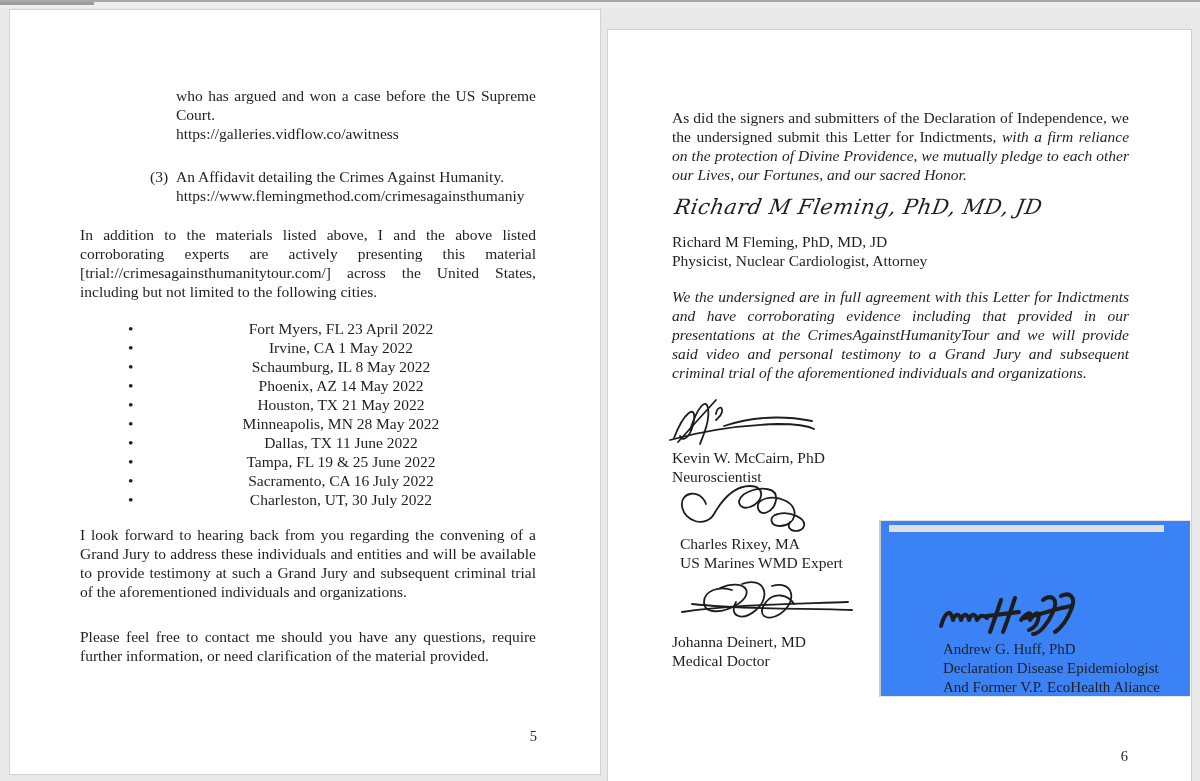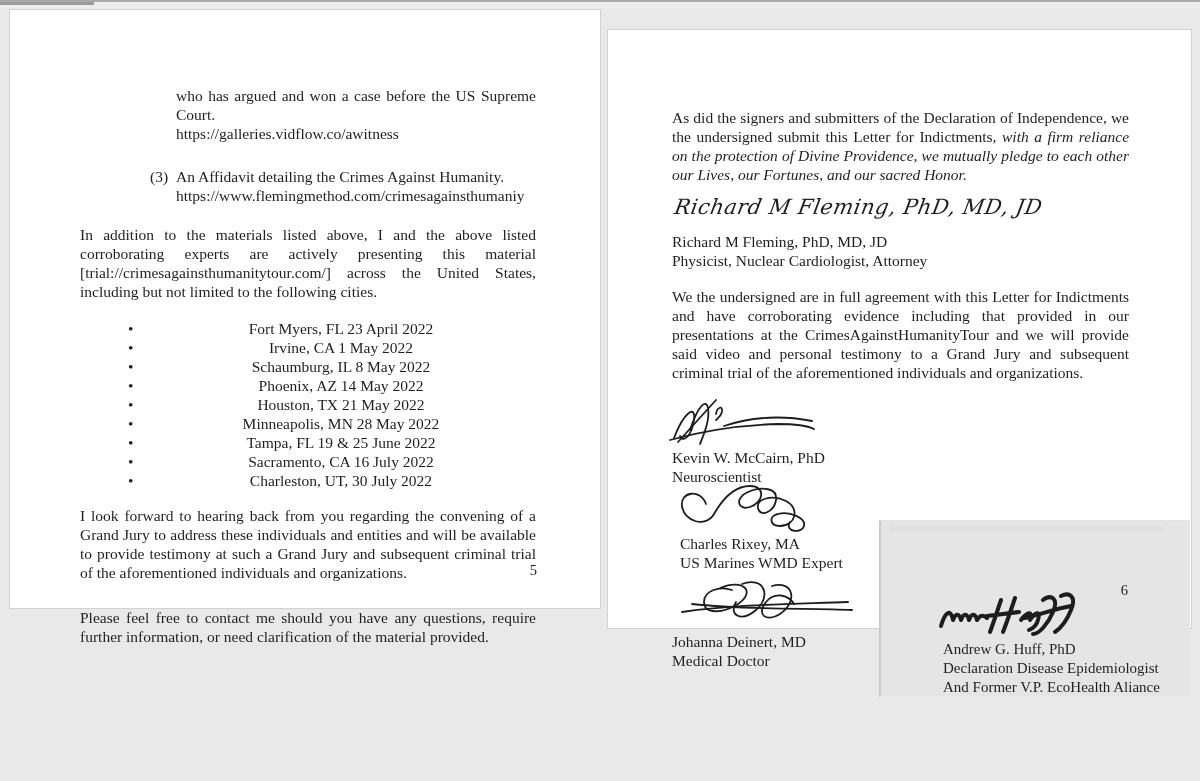--- a/index.html
+++ b/index.html
@@ -10,21 +10,21 @@
     color:#1f1f1f;
     position:relative;
     overflow:hidden;
   }
   .topbar{
     position:absolute;top:0;left:0;width:1200px;height:8px;
     background:#ededed;border-top:2px solid #a9a9a9;box-sizing:border-box;
   }
   .topbar-notch{position:absolute;top:0;left:0;width:94px;height:3px;background:#9b9b9b;}
   .page{
-    position:absolute;top:9px;height:600px;background:#ffffff;
+    position:absolute;top:9px;height:766px;background:#ffffff;
     border:1px solid #d2d2d2;box-sizing:border-box;
   }
   .page-left{left:9px;width:592px;}
   .page-right{left:607px;width:585px;margin-top:20px;}
   .content{
     position:absolute;
     font-size:15.5px;line-height:19px;
     text-align:justify;
   }
   .page-left .content{left:70px;right:64px;top:76px;}
@@ -47,33 +47,33 @@
   }
   .salutation{margin-top:13px;text-align:left;}
   .script-sig{
     margin-top:8px;
     font-family:"DejaVu Serif",serif;font-style:italic;
     font-size:21px;line-height:30px;letter-spacing:0.5px;
     transform:skewX(-10deg);transform-origin:0 100%;
     width:max-content;text-align:left;
   }
   .name-block{margin-top:10px;text-align:left;}
-  .rp-para2{margin-top:17px;}
+  .rp-para2{margin-top:17px;font-style:italic;}
   .sig-img{display:block;}
   .sig-mccairn{margin:12px 0 0 -6px;}
   .sig-rixey{margin:-6px 0 0 4px;}
   .sig-deinert{margin:4px 0 0 6px;}
   .signer-name{margin-top:2px;text-align:left;}
   .signer-name.indent8{margin-left:8px;}
   .signer-name.mt6{margin-top:6px;}
   .sig-img path{fill:none;stroke:#1d1d1d;stroke-width:1.8;stroke-linecap:round;stroke-linejoin:round;}
   .sig-img.thick path{stroke-width:4;}
   .huff-box{
     position:absolute;left:271px;top:490px;width:311px;height:177px;
-    background:#e5e5e5;
+    background:#3b82f6;
     border-left:2px solid #c9c9c9;border-top:1px solid #e2e2e2;border-bottom:1px solid #e7e7e7;
     box-sizing:border-box;overflow:hidden;
   }
   .huff-strip{height:7px;background:#e0e0e0;margin:4px 26px 0 8px;}
   .huff-sig{margin:60px 0 0 56px;}
   .huff-text{margin:2px 0 0 62px;font-size:15px;line-height:19px;text-align:left;}
 </style>
 </head>
 <body>
 
@@ -101,20 +101,21 @@
       <span>In addition to the materials listed above, I and the above listed corroborating experts are actively presenting this material </span><a class="doc-link">[trial://crimesagainsthumanitytour.com/]</a><span> across the United States, including but not limited to the following cities.</span>
     </div>
 
     <ul class="cities">
       <li>Fort Myers, FL 23 April 2022</li>
       <li>Irvine, CA 1 May 2022</li>
       <li>Schaumburg, IL 8 May 2022</li>
       <li>Phoenix, AZ 14 May 2022</li>
       <li>Houston, TX 21 May 2022</li>
       <li>Minneapolis, MN 28 May 2022</li>
+      <li>Dallas, TX 11 June 2022</li>
       <li>Tampa, FL 19 &amp; 25 June 2022</li>
       <li>Sacramento, CA 16 July 2022</li>
       <li>Charleston, UT, 30 July 2022</li>
     </ul>
 
     <div class="para2">I look forward to hearing back from you regarding the convening of a Grand Jury to address these individuals and entities and will be available to provide testimony at such a Grand Jury and subsequent criminal trial of the aforementioned individuals and organizations.</div>
     <div class="para3">Please feel free to contact me should you have any questions, require further information, or need clarification of the material provided.</div>
   </div>
 
   <div class="pagenum">5</div>

